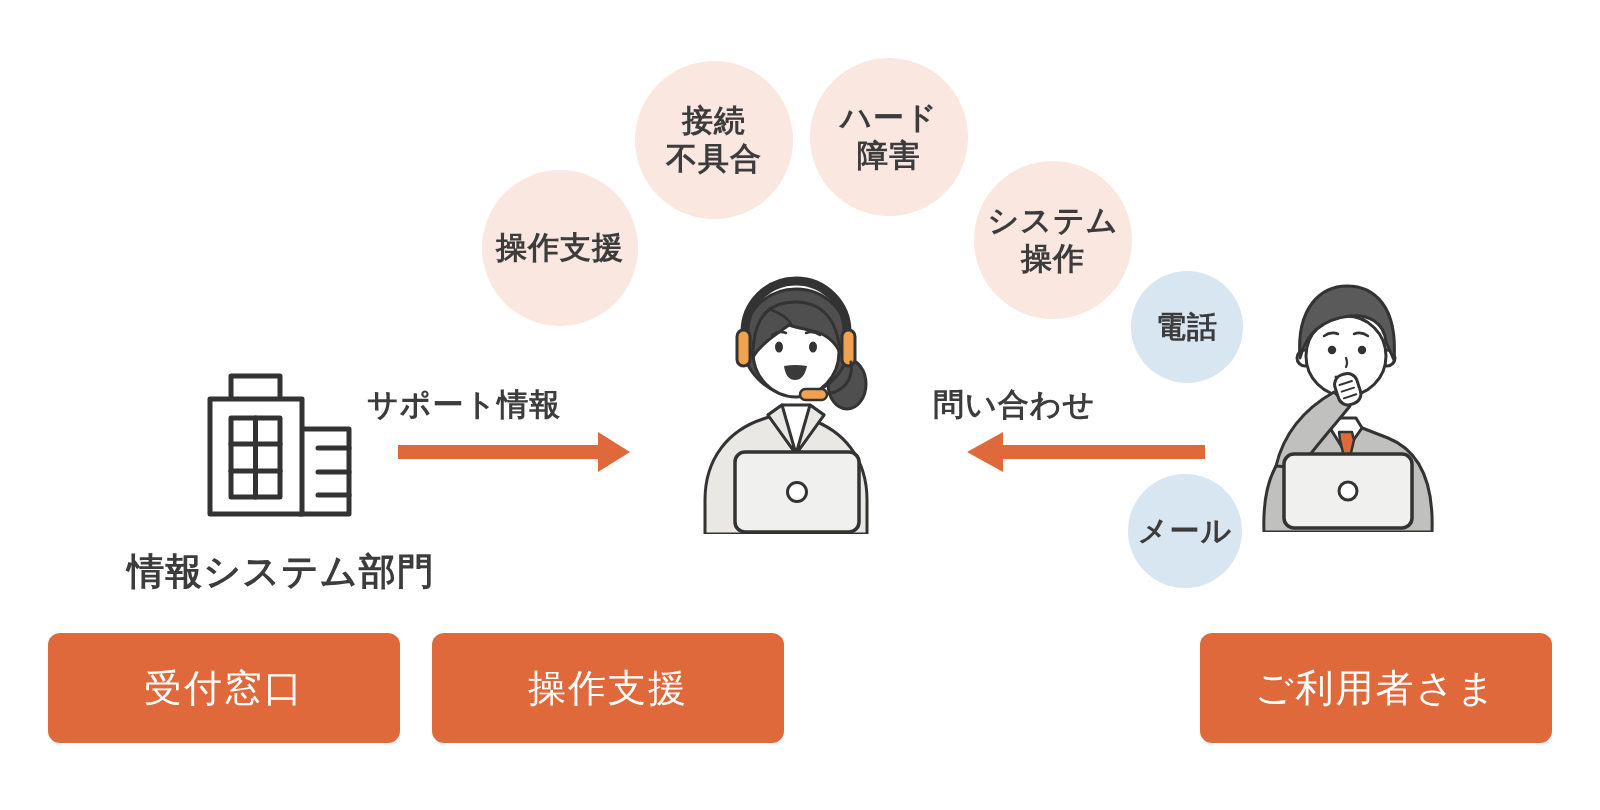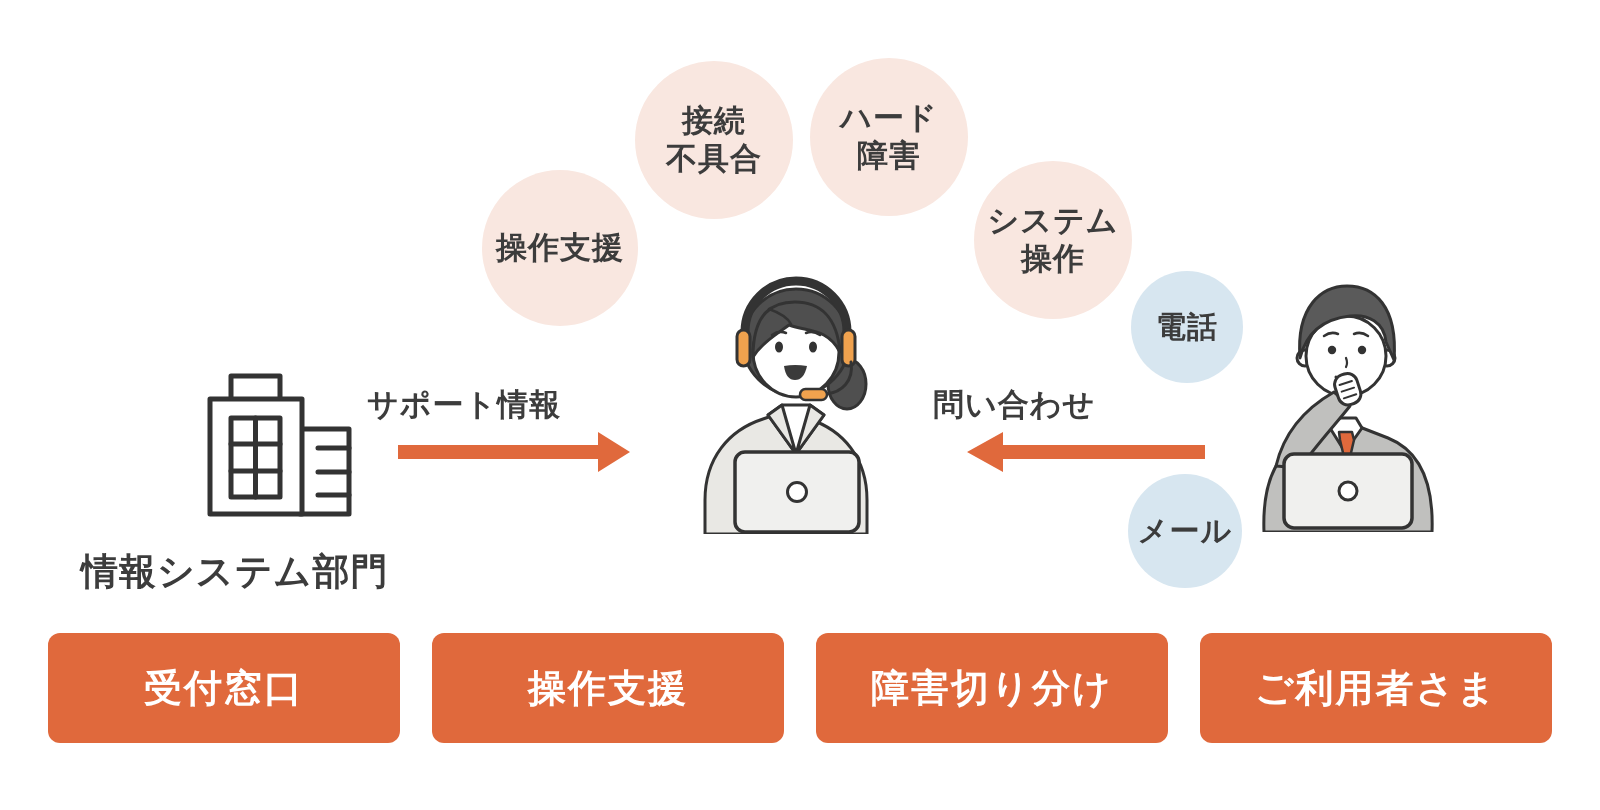--- a/index.html
+++ b/index.html
@@ -25,28 +25,28 @@
     text-align:center;font-weight:700;font-size:31px;line-height:1.22;
     letter-spacing:1px;
   }
   .bubble.pink{background:var(--bubble-pink);}
   .bubble.blue{background:var(--bubble-blue);font-size:30px;}
   .flow-label{
     position:absolute;top:384px;width:300px;
     font-size:31px;font-weight:700;letter-spacing:1px;
   }
   .actor-label{
-    position:absolute;top:547px;width:400px;
+    position:absolute;top:547px;width:400px;text-align:center;
     font-size:37px;font-weight:700;letter-spacing:1px;
   }
   .process-box{
     position:absolute;top:633px;width:352px;height:110px;border-radius:12px;
     background:var(--accent-orange);color:var(--button-text);
     display:flex;align-items:center;justify-content:center;
-    font-size:38px;font-weight:700;letter-spacing:2px;
+    font-size:38px;font-weight:400;letter-spacing:2px;
   }
   .arrow{position:absolute;}
   .fill-orange{fill:var(--accent-orange);}
   .illu{position:absolute;}
   svg{display:block;}
 </style>
 </head>
 <body>
 
 <div class="canvas">
@@ -144,16 +144,15 @@
 
   <div class="flow-label" style="left:933px">問い合わせ</div>
   <svg class="arrow" style="left:965px;top:430px" width="240" height="44" viewBox="0 0 240 44">
     <polygon class="fill-orange" points="240,15 38,15 38,2 2,22 38,42 38,29 240,29"></polygon>
   </svg>
 
   <div class="actor-label" style="left:81px">情報システム部門</div>
 
   <div class="process-box" style="left:48px">受付窓口</div>
   <div class="process-box" style="left:432px">操作支援</div>
-  <div class="process-box" style="left:816px">障害切り分け</div>
   <div class="process-box" style="left:1200px">ご利用者さま</div>
 
 </div>
 
 </body></html>

